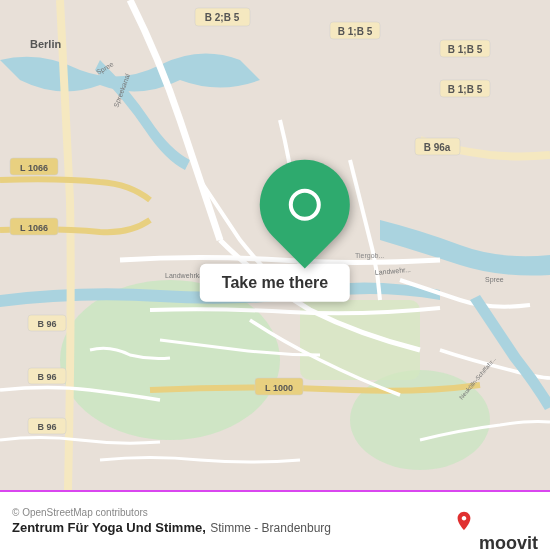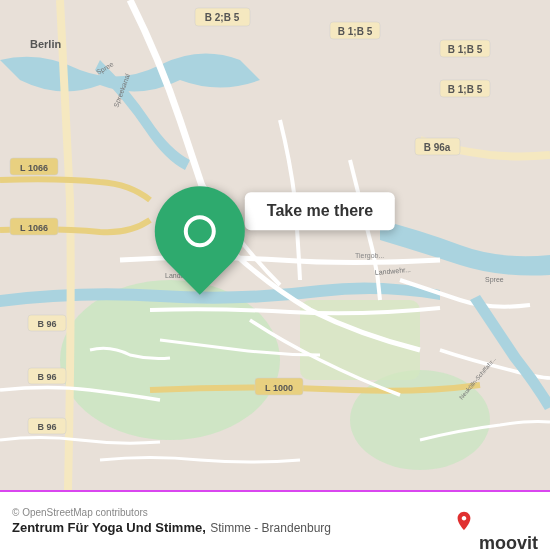--- a/index.html
+++ b/index.html
@@ -28,22 +28,22 @@
       left: 0;
     }
 
     
     #button-overlay {
       position: absolute;
       top: 50%;
       left: 50%;
       transform: translate(-50%, -60%);
       display: flex;
-      flex-direction: row;
-      align-items: flex-start;
+      flex-direction: column;
+      align-items: flex-end;
     }
 
     #location-bubble {
       background-color: #2eaa6e;
       border-radius: 50% 50% 50% 0;
       transform: rotate(-45deg);
       width: 90px;
       height: 90px;
       display: flex;
       align-items: center;

